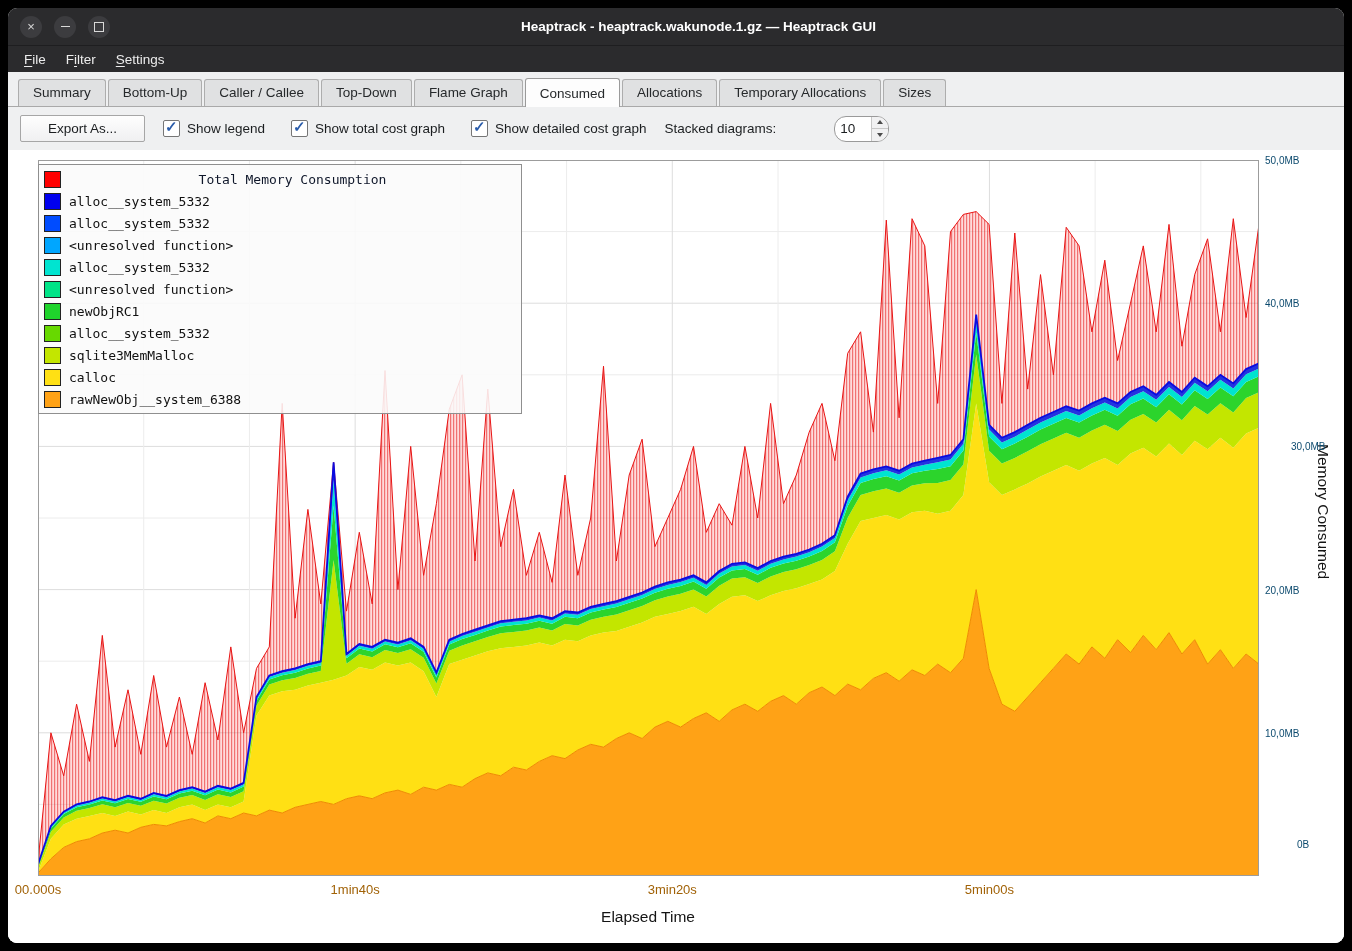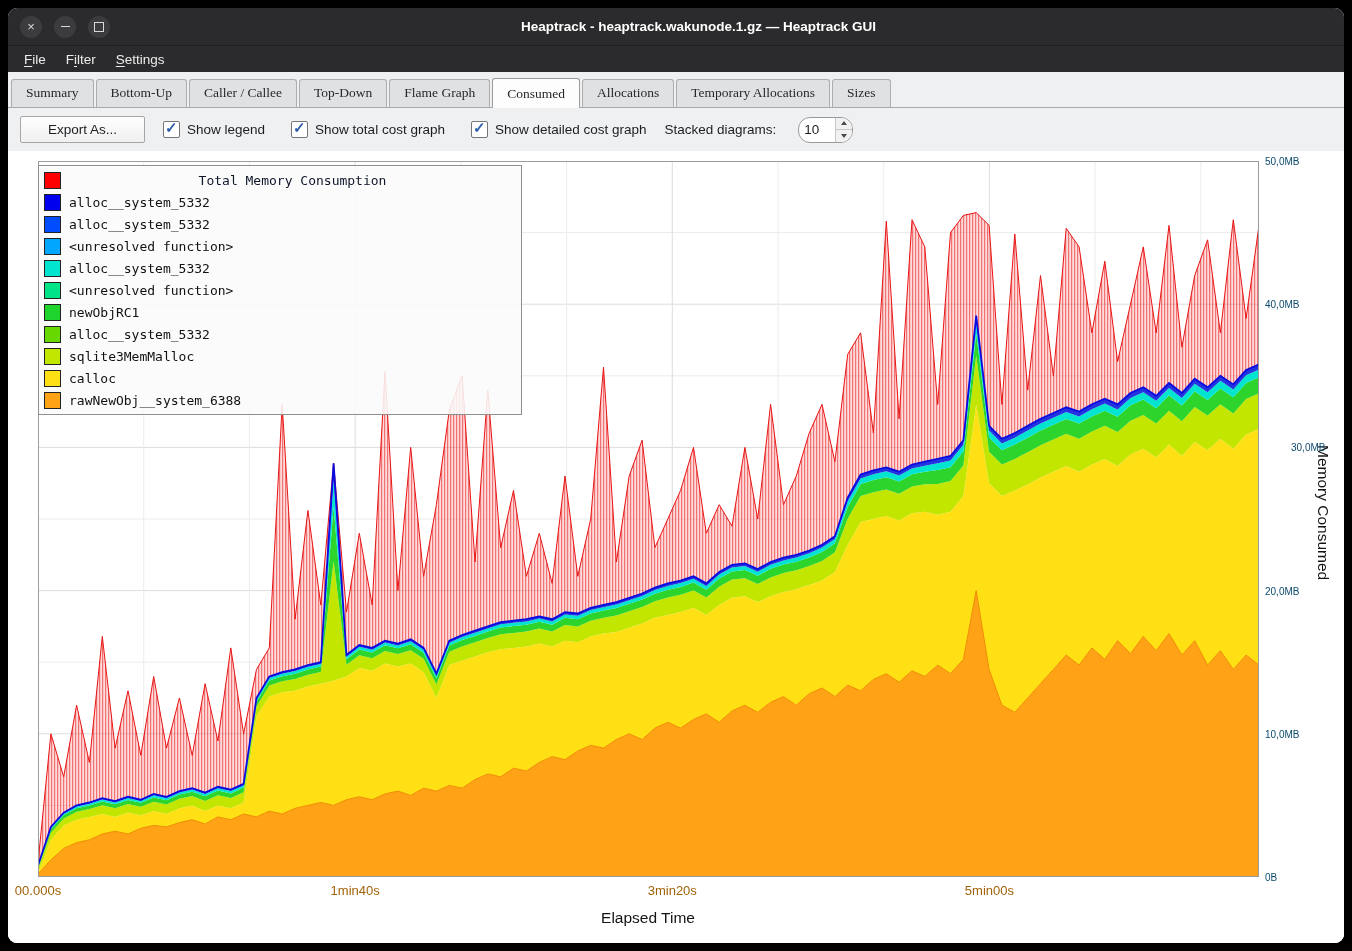--- a/index.html
+++ b/index.html
@@ -14,34 +14,34 @@
   .maxsq{width:8px;height:8px;border:1.5px solid #d9d9d9;display:block;}
   .minline{display:block;width:9px;height:0;border-top:1.5px solid #d9d9d9;}
   .title-text{position:absolute;left:0;right:0;text-align:center;color:#ffffff;font-weight:bold;font-size:13.5px;padding-left:45px;}
   
   .menubar{height:26px;background:#2b2b2d;border-top:1px solid #1e1e20;display:flex;align-items:stretch;
     padding-left:6px;flex:0 0 auto;}
   .menu-item{color:#ececec;font-size:13.5px;padding:4px 10px;display:flex;align-items:center;}
   .menu-item u{text-decoration:underline;text-underline-offset:2px;}
   
   .main{flex:1;display:flex;flex-direction:column;background:#eff0f1;min-height:0;}
-  .tabbar{display:flex;align-items:flex-end;gap:2px;padding:6px 10px 0 3px;border-bottom:1px solid #a9a9a9;flex:0 0 auto;font-family:Liberation Serif, serif;}
+  .tabbar{display:flex;align-items:flex-end;gap:2px;padding:6px 10px 0 10px;border-bottom:1px solid #a9a9a9;flex:0 0 auto;}
   .tab{font-size:13.5px;color:#26292b;background:#e0e1e2;border:1px solid #adadad;border-bottom:none;
     border-radius:3px 3px 0 0;padding:5px 14px 6px 14px;white-space:nowrap;}
   .tab.active{background:#fdfdfd;padding-top:7px;margin-bottom:-1px;border-color:#9a9a9a;z-index:1;}
   
   .toolbar{display:flex;align-items:center;gap:18px;padding:8px 12px;flex:0 0 auto;font-size:13.5px;color:#1b1e20;}
   .btn{font-family:inherit;font-size:13.5px;color:#1b1e20;padding:5px 27px;border:1px solid #a6a6a6;border-radius:2px;
     background:linear-gradient(#fefefe,#f0f0f1);}
   .checks{display:flex;gap:26px;align-items:center;}
   .check-item{display:flex;align-items:center;gap:7px;}
   .cb{width:15px;height:15px;border:1px solid #767676;border-radius:2px;background:#fff;position:relative;flex:0 0 auto;}
   .cb.checked::after{content:"✓";position:absolute;left:1px;top:-3px;font-size:15px;font-weight:bold;color:#2a5caa;}
-  .stacked{display:flex;align-items:center;gap:22px;justify-content:space-between;}
-  .spin{display:flex;border:1px solid #9a9a9a;border-radius:12px;background:#fff;height:24px;overflow:hidden;}
+  .stacked{display:flex;align-items:center;gap:10px;justify-content:space-between;}
+  .spin{display:flex;border:1px solid #9a9a9a;border-radius:12px;background:#fff;height:24px;overflow:hidden;margin-left:48px;}
   .spin-value{width:26px;padding:0 5px;display:flex;align-items:center;font-size:13.5px;}
   .spin-btns{display:flex;flex-direction:column;width:16px;border-left:1px solid #c7c7c7;}
   .spin-btn{flex:1;display:flex;align-items:center;justify-content:center;background:#f1f1f2;}
   .spin-btn + .spin-btn{border-top:1px solid #c7c7c7;}
   .tri-up{width:0;height:0;border-left:3.5px solid transparent;border-right:3.5px solid transparent;border-bottom:4.5px solid #4a4a4a;}
   .tri-down{width:0;height:0;border-left:3.5px solid transparent;border-right:3.5px solid transparent;border-top:4.5px solid #4a4a4a;}
   
   .chartwidget{flex:1;background:#ffffff;position:relative;min-height:0;}
   #plot{position:absolute;left:30px;top:10px;}
   .legend{position:absolute;left:30px;top:14px;width:472px;background:rgba(250,250,250,0.88);
@@ -206,21 +206,21 @@
             <span class="sw" style="background: rgb(255, 224, 20);"></span>
             <span class="legend-label">calloc</span>
           </div>
           <div class="legend-row">
             <span class="sw" style="background: rgb(255, 162, 22);"></span>
             <span class="legend-label">rawNewObj__system_6388</span>
           </div>
         </div>
       <div class="xlabel">Elapsed Time</div>
       <div class="ylabel">Memory Consumed</div>
-    <div class="ytick" style="top: 726px;">0B</div>
+    <div class="ytick" style="top: 694px; margin-left: 32px;">0B</div>
         <div class="ytick" style="top: 582.8px;">10,0MB</div>
         <div class="ytick" style="top: 439.6px;">20,0MB</div>
         <div class="ytick" style="top: 296.4px; margin-left: 26px;">30,0MB</div>
         <div class="ytick" style="top: 153.2px;">40,0MB</div>
         <div class="ytick" style="top: 10px;">50,0MB</div>
         <div class="xtick" style="left: 30px;">00.000s</div>
         <div class="xtick" style="left: 347.143px;">1min40s</div>
         <div class="xtick" style="left: 664.286px;">3min20s</div>
         <div class="xtick" style="left: 981.429px;">5min00s</div>
       </div>

